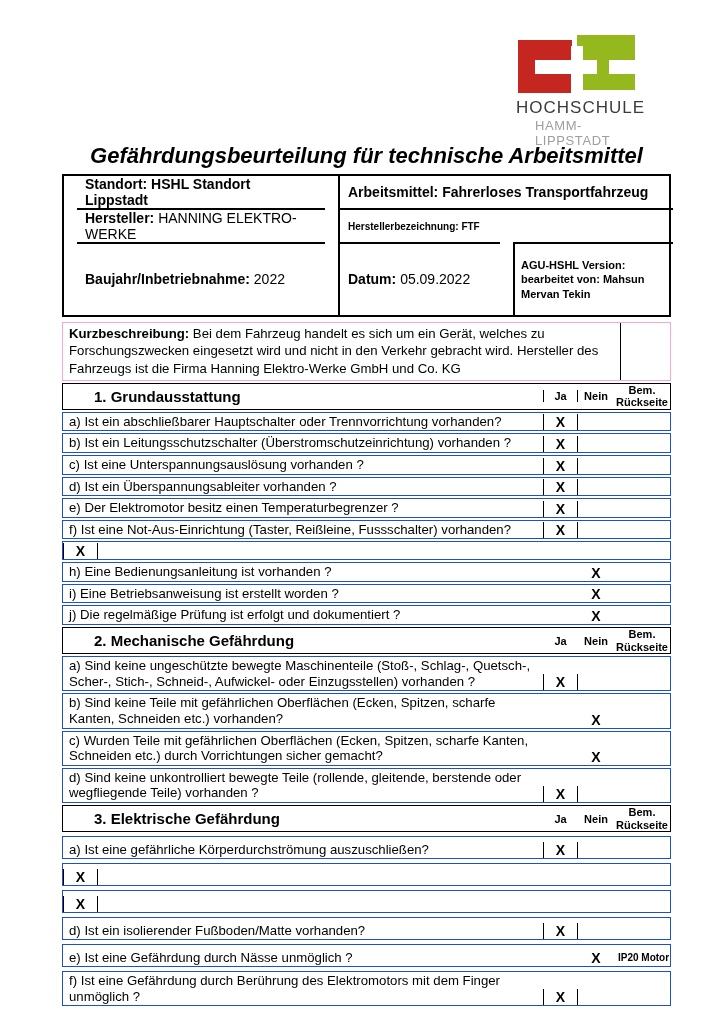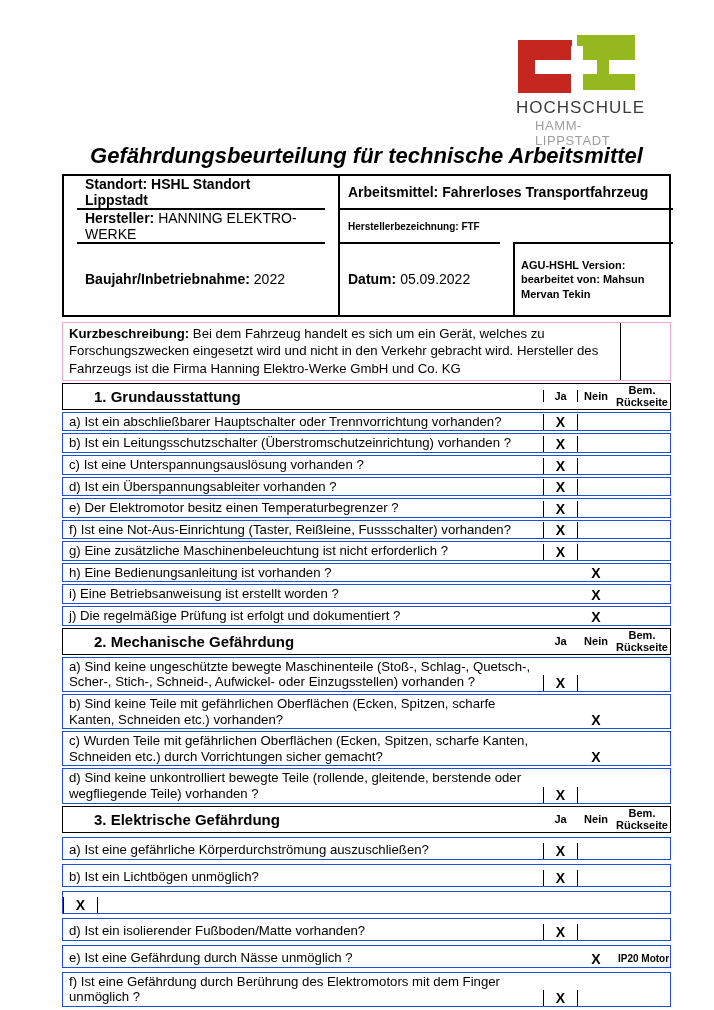--- a/index.html
+++ b/index.html
@@ -166,21 +166,20 @@
   </div>
         <div class="row">
     <div class="q">f) Ist eine Not-Aus-Einrichtung (Taster, Reißleine, Fussschalter) vorhanden?</div>
     <div class="ja">X</div>
     <div class="nb">
       <div class="nein"></div>
       <div class="bem"></div>
     </div>
   </div>
         <div class="row">
-    <div class="q">g) Eine zusätzliche Maschinenbeleuchtung ist nicht erforderlich ?</div>
     <div class="ja">X</div>
     <div class="nb">
       <div class="nein"></div>
       <div class="bem"></div>
     </div>
   </div>
         <div class="row">
     <div class="q">h) Eine Bedienungsanleitung ist vorhanden ?</div>
     <div class="ja"></div>
     <div class="nb">
@@ -266,21 +265,20 @@
     <div>
         <div class="row">
     <div class="q">a) Ist eine gefährliche Körperdurchströmung auszuschließen?</div>
     <div class="ja">X</div>
     <div class="nb">
       <div class="nein"></div>
       <div class="bem"></div>
     </div>
   </div>
         <div class="row">
-    <div class="q">b) Ist ein Lichtbögen unmöglich?</div>
     <div class="ja">X</div>
     <div class="nb">
       <div class="nein"></div>
       <div class="bem"></div>
     </div>
   </div>
         <div class="row">
     <div class="ja">X</div>
     <div class="nb">
       <div class="nein"></div>

